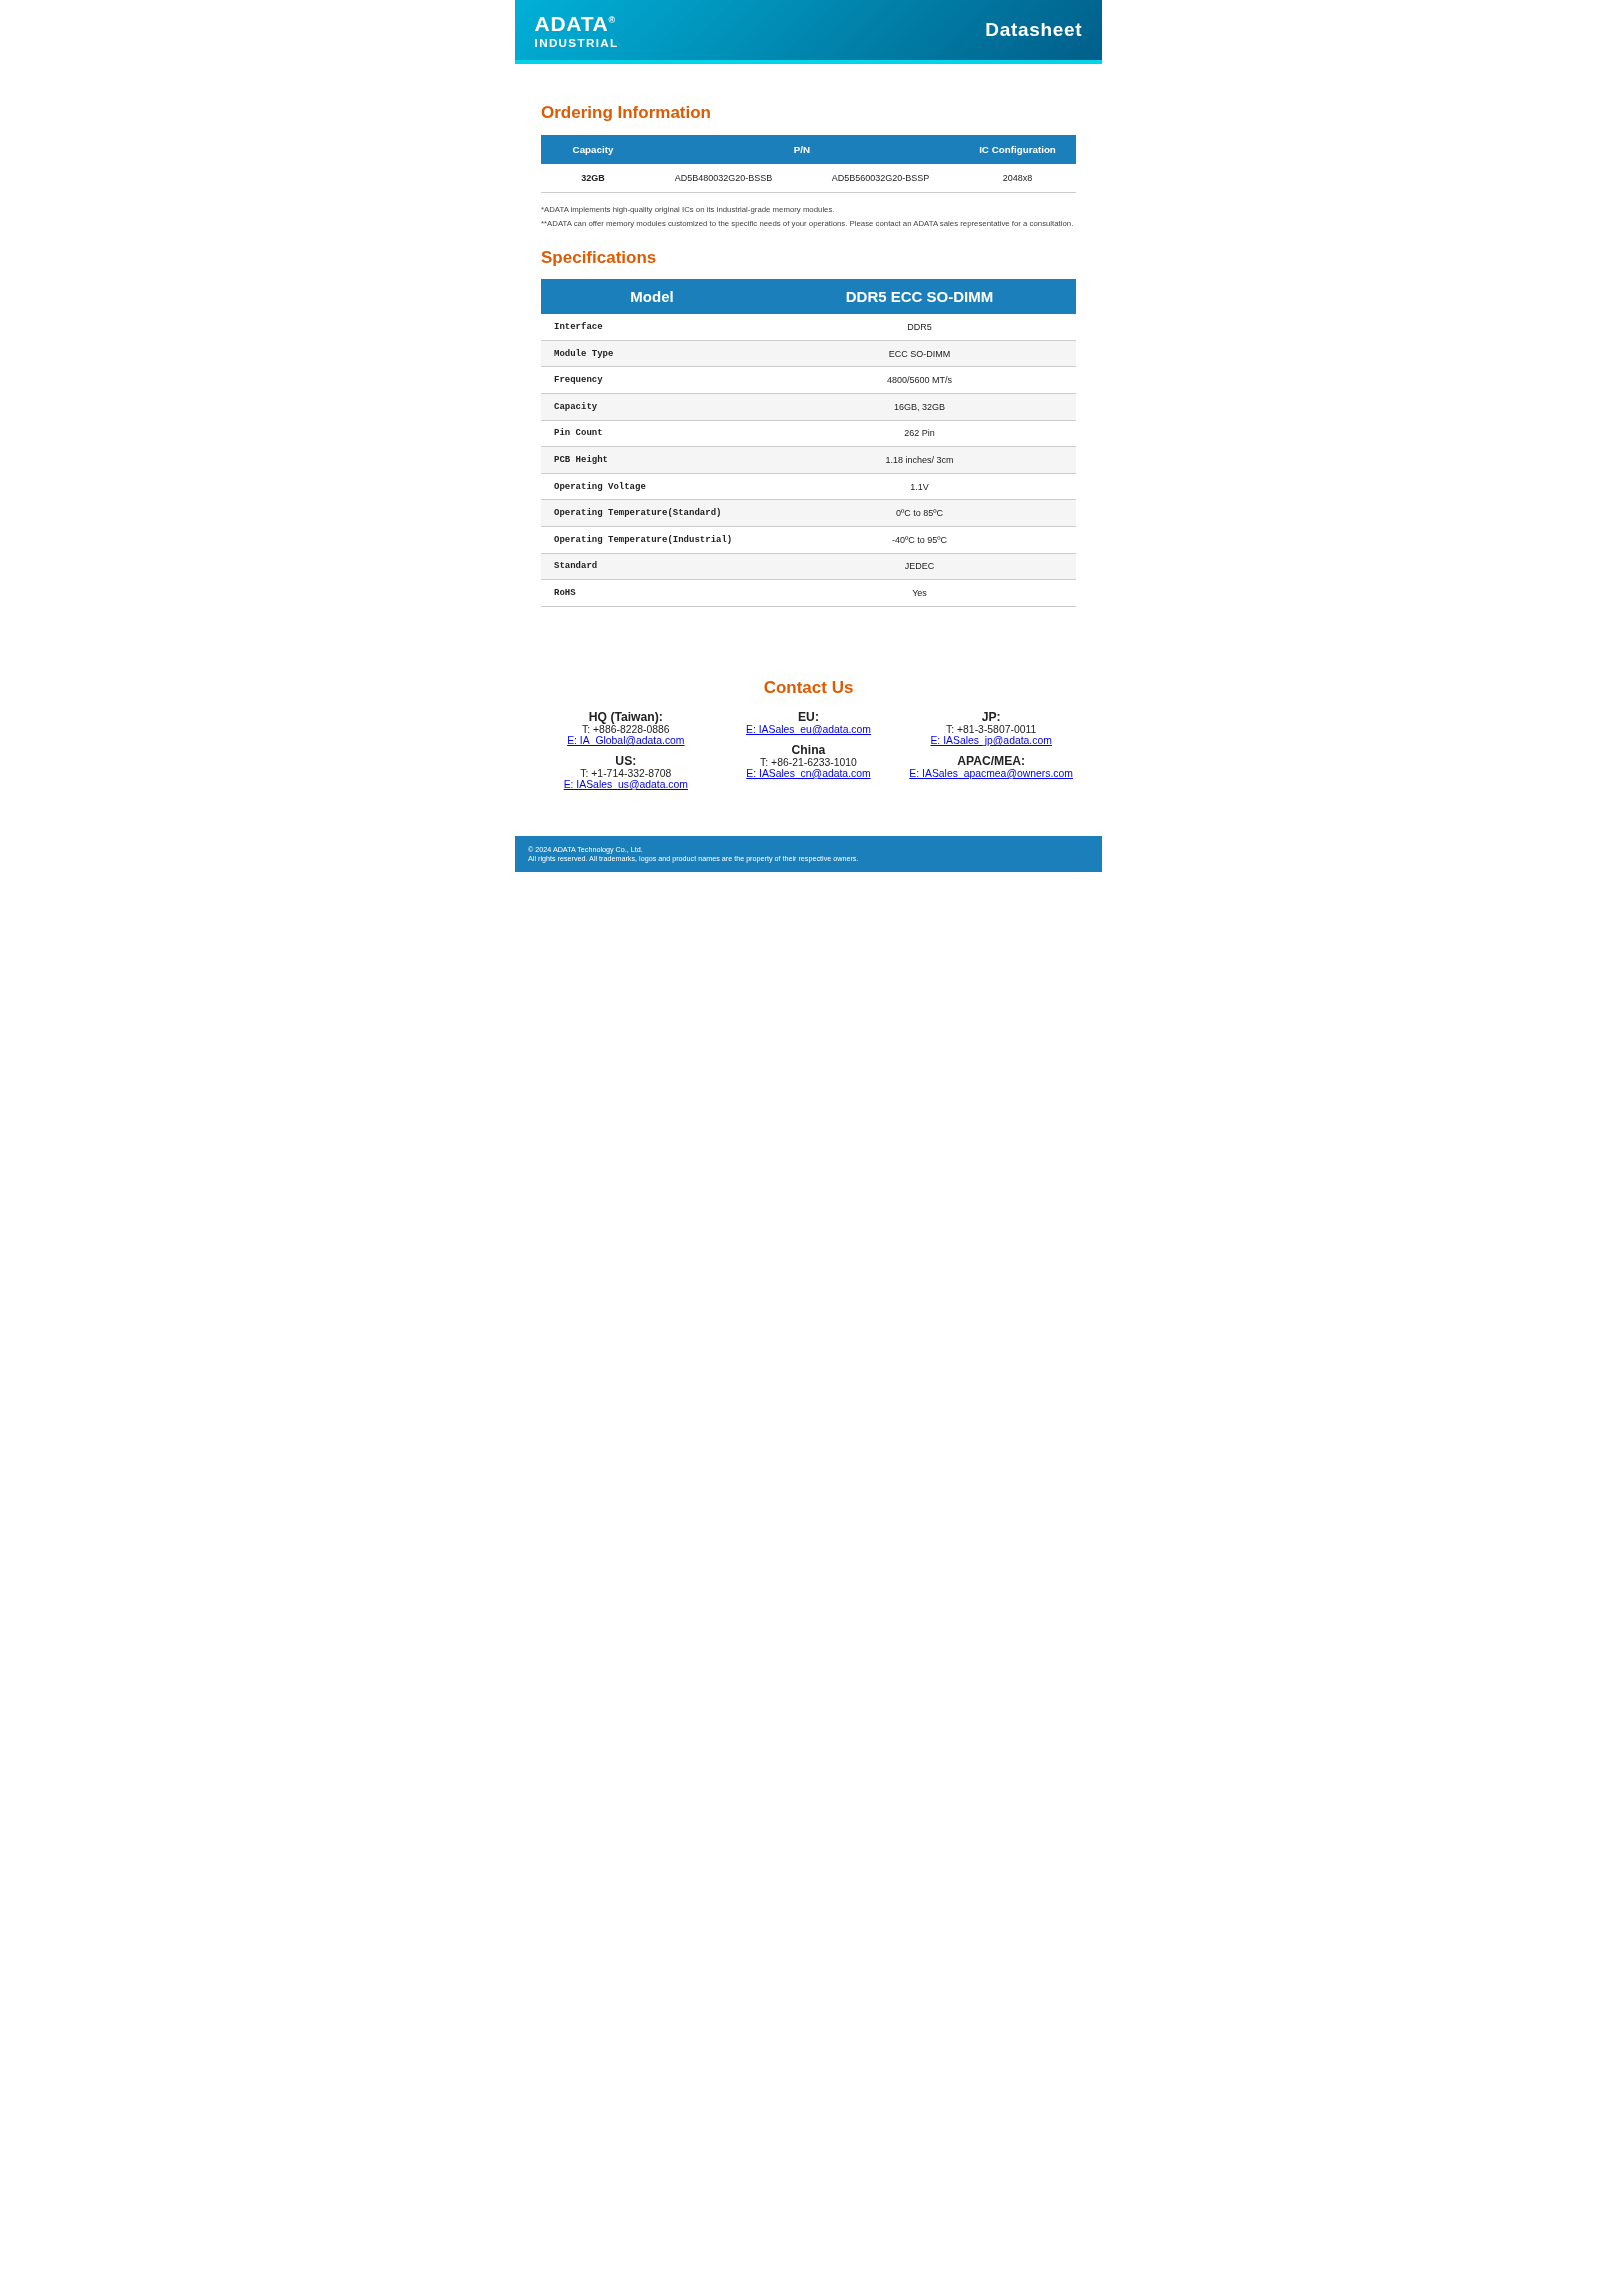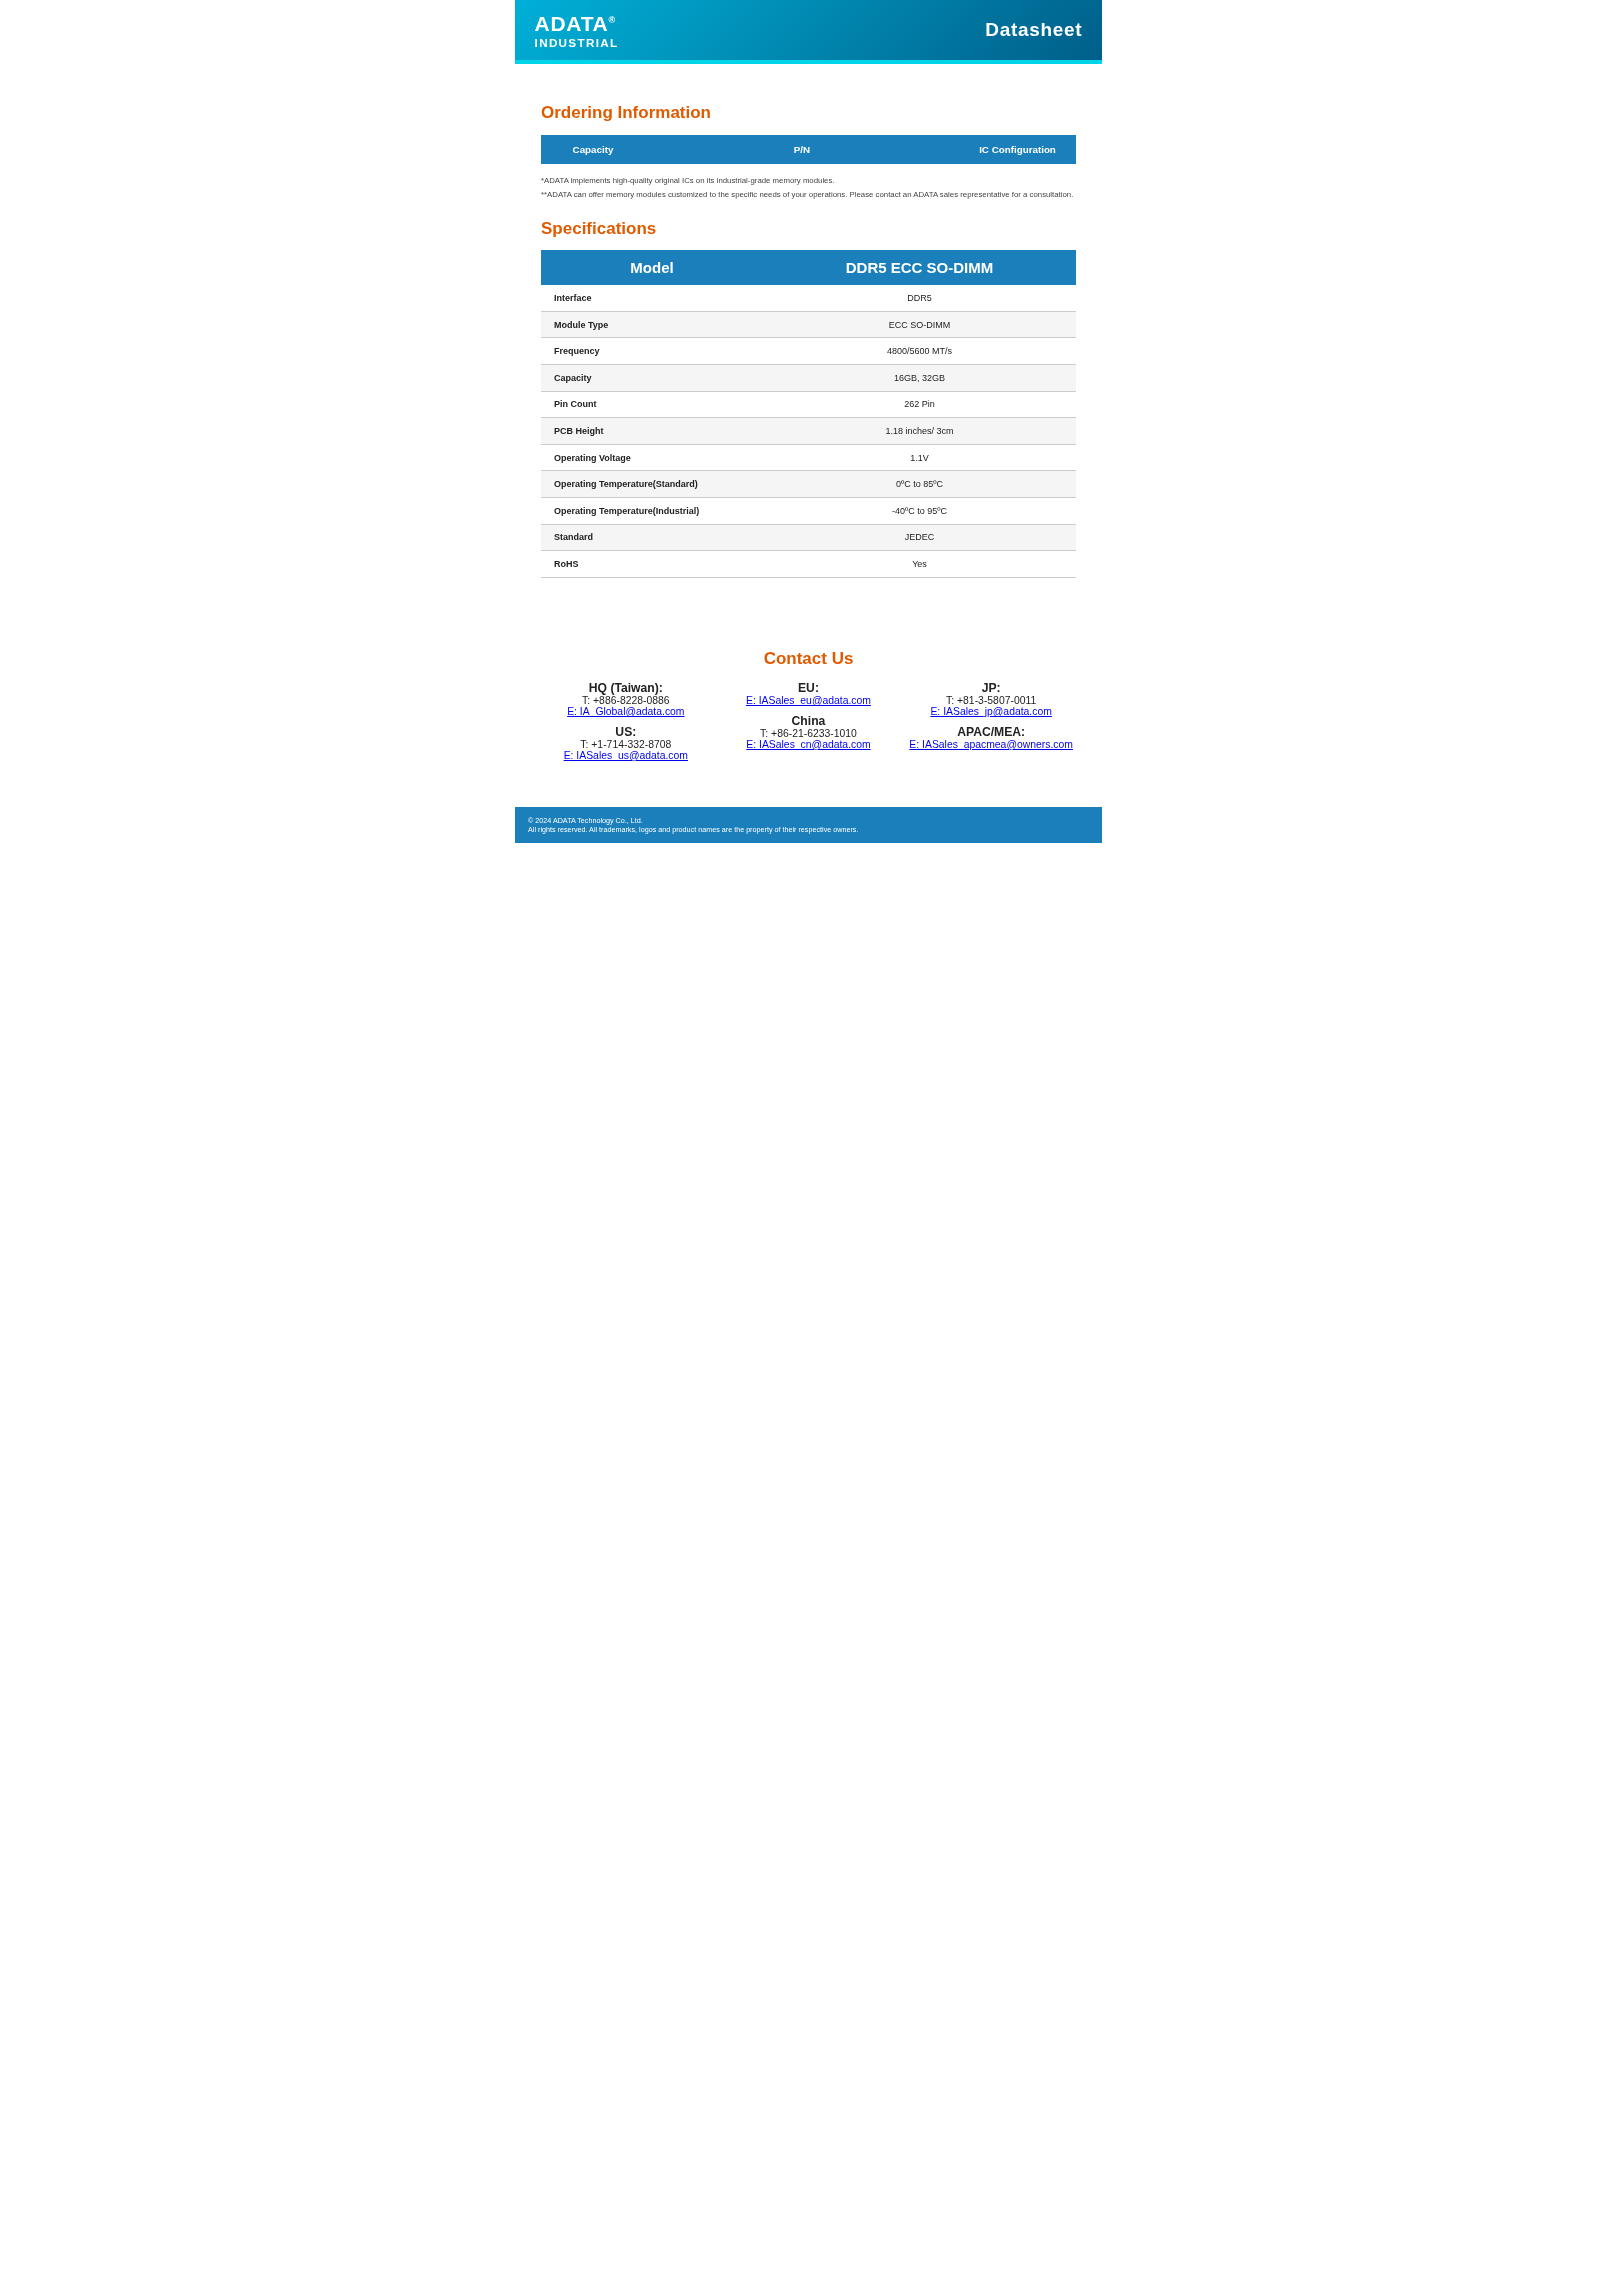--- a/index.html
+++ b/index.html
@@ -139,20 +139,21 @@
     }
     .specs-table tbody tr:nth-child(even) {
       background: #f5f5f5;
     }
     .specs-table tbody td {
       padding: 7.8px 13px;
       font-size: 9px;
     }
     .specs-table tbody td:first-child {
       font-weight: 700;
+      font-family: Liberation Mono, monospace;
     }
     .specs-table tbody td:last-child {
       text-align: center;
     }
 
     
     .contact-section {
       margin-top: 39px;
       padding-top: 13px;
       text-align: center;
@@ -198,20 +199,26 @@
 
     <table class="ordering-table">
       <thead>
         <tr>
           <th>Capacity</th>
           <th colspan="2">P/N</th>
           <th>IC Configuration</th>
         </tr>
       </thead>
       <tbody id="ordering-tbody">
+          <tr>
+    <td>32GB</td>
+    <td>AD5B480032G20-BSSB</td>
+    <td>AD5B560032G20-BSSP</td>
+    <td>2048x8</td>
+  </tr>
         </tbody>
     </table>
 
     <p class="note">*ADATA implements high-quality original ICs on its industrial-grade memory modules.</p>
     <p class="note">**ADATA can offer memory modules customized to the specific needs of your operations. Please contact an ADATA sales representative for a consultation.</p>
   </div>
 
   <div>
     <div class="section-title">Specifications</div>
 

